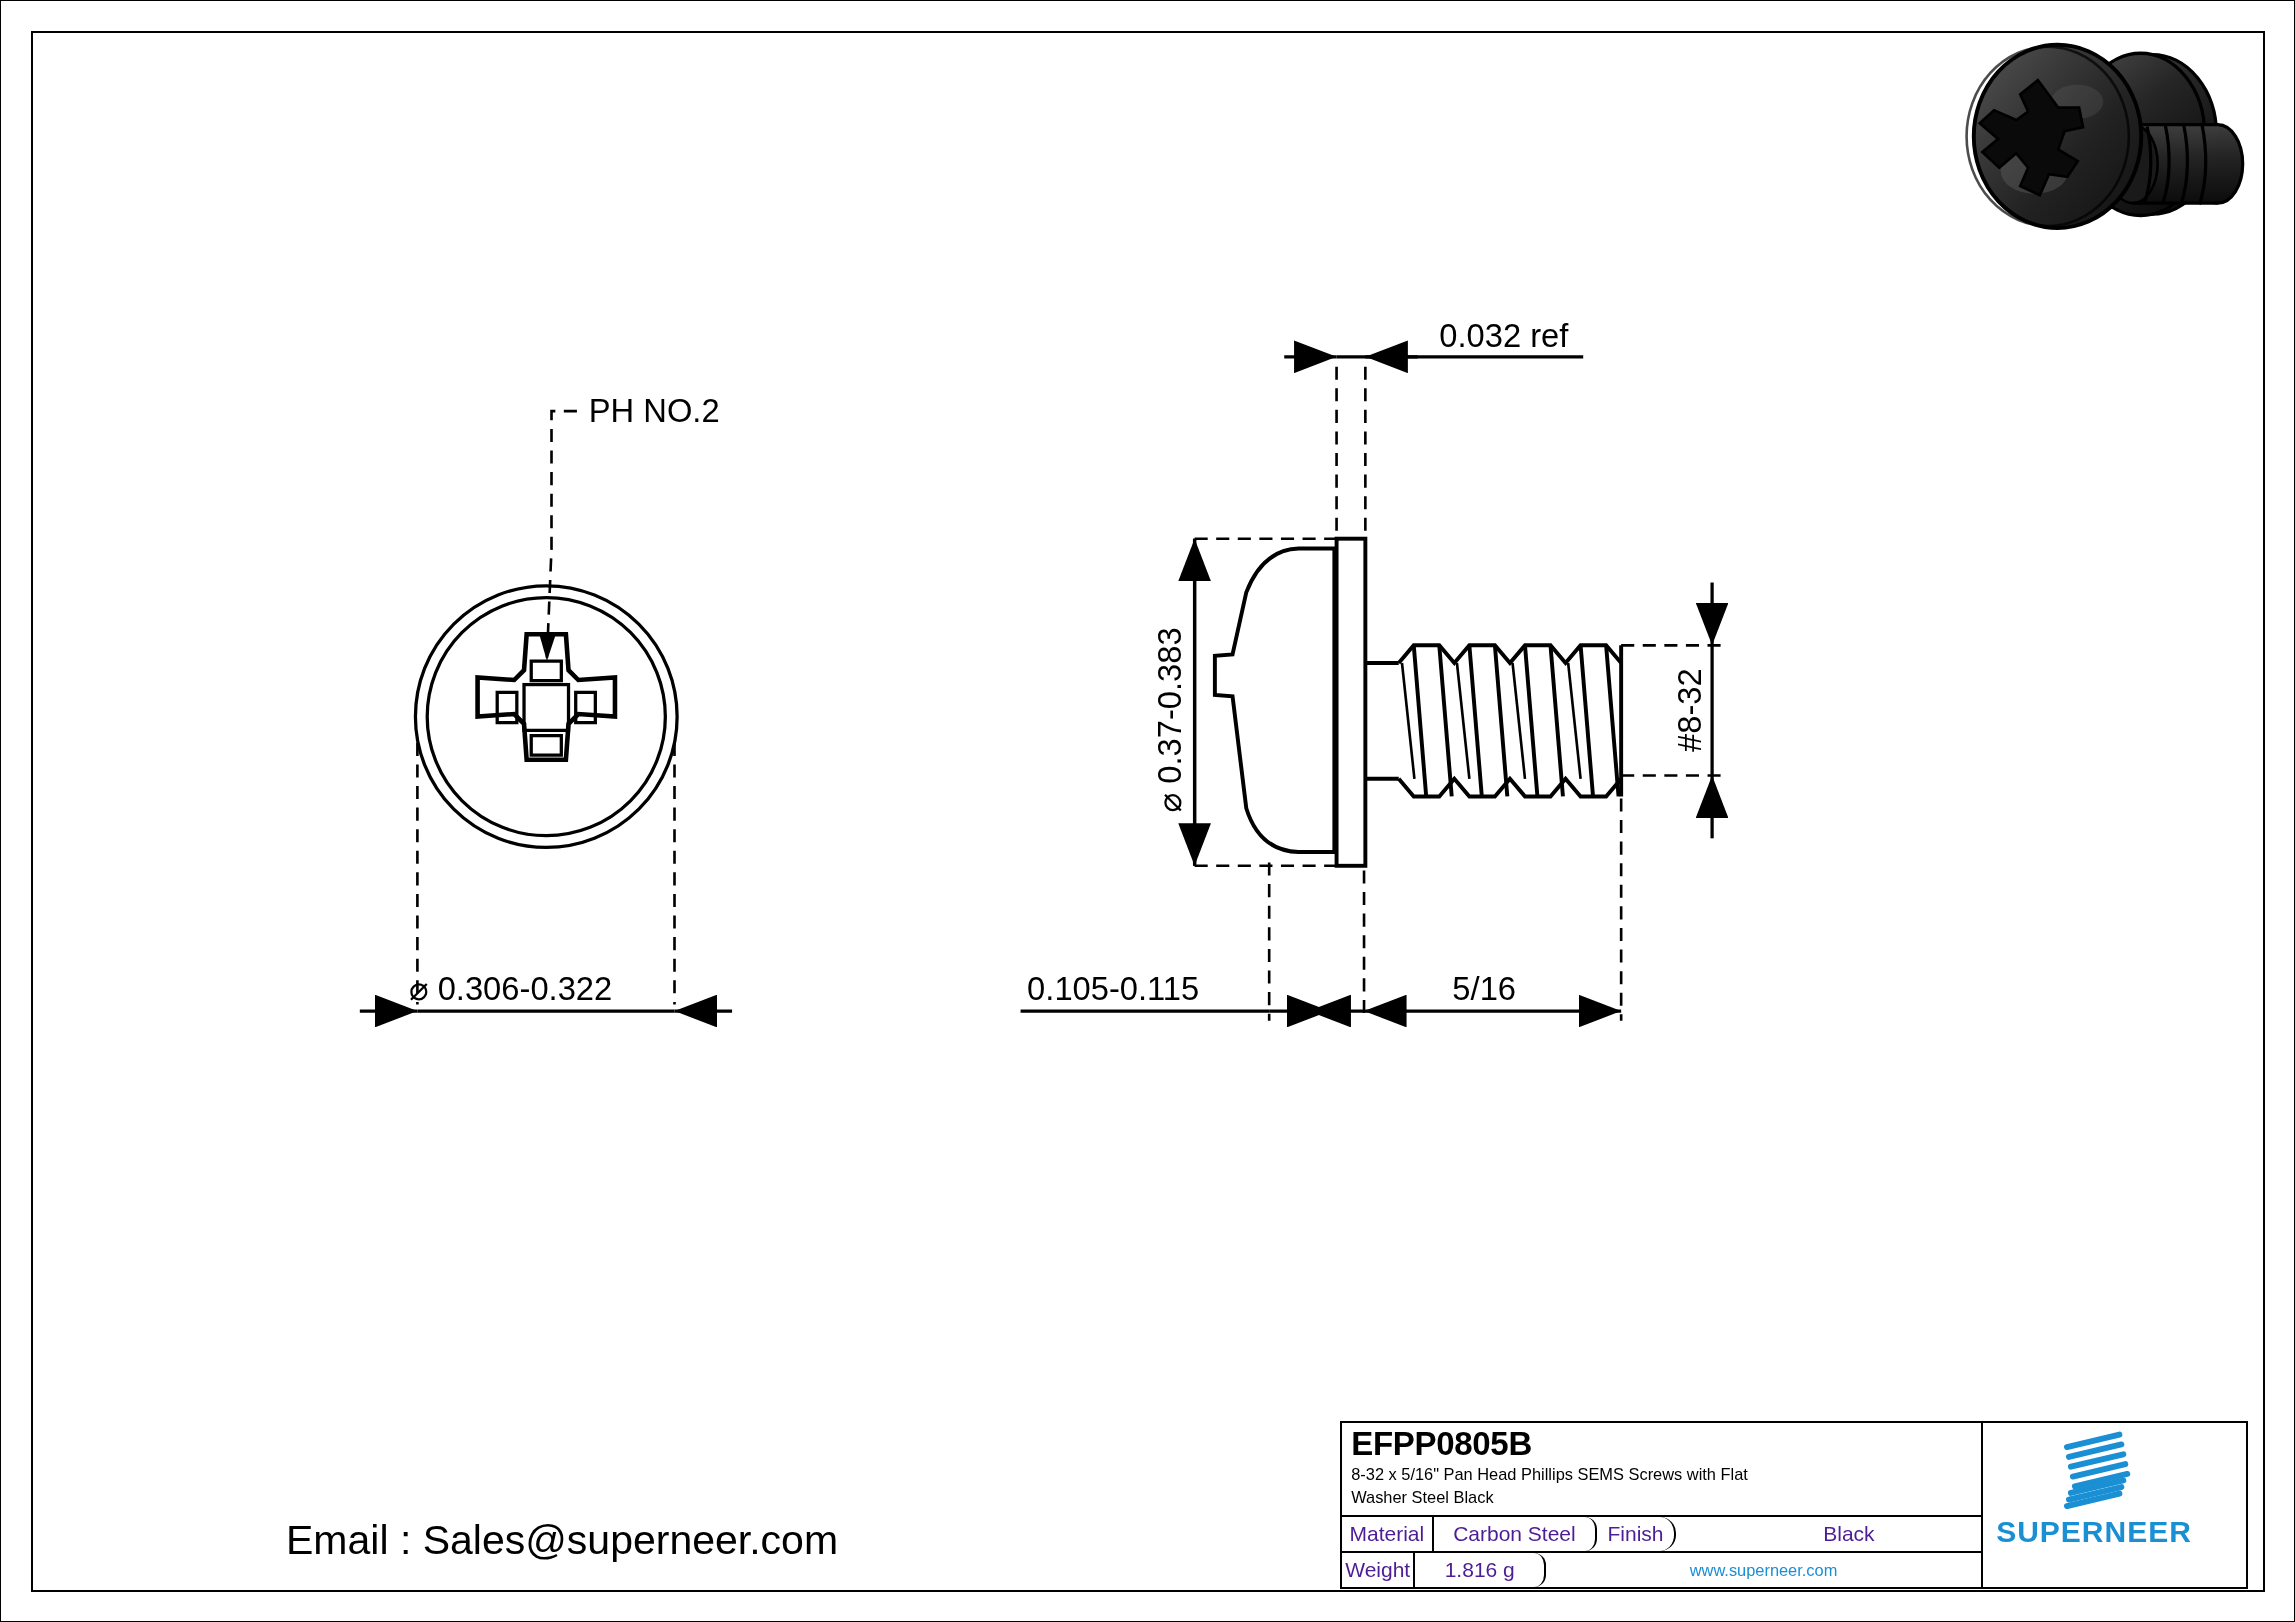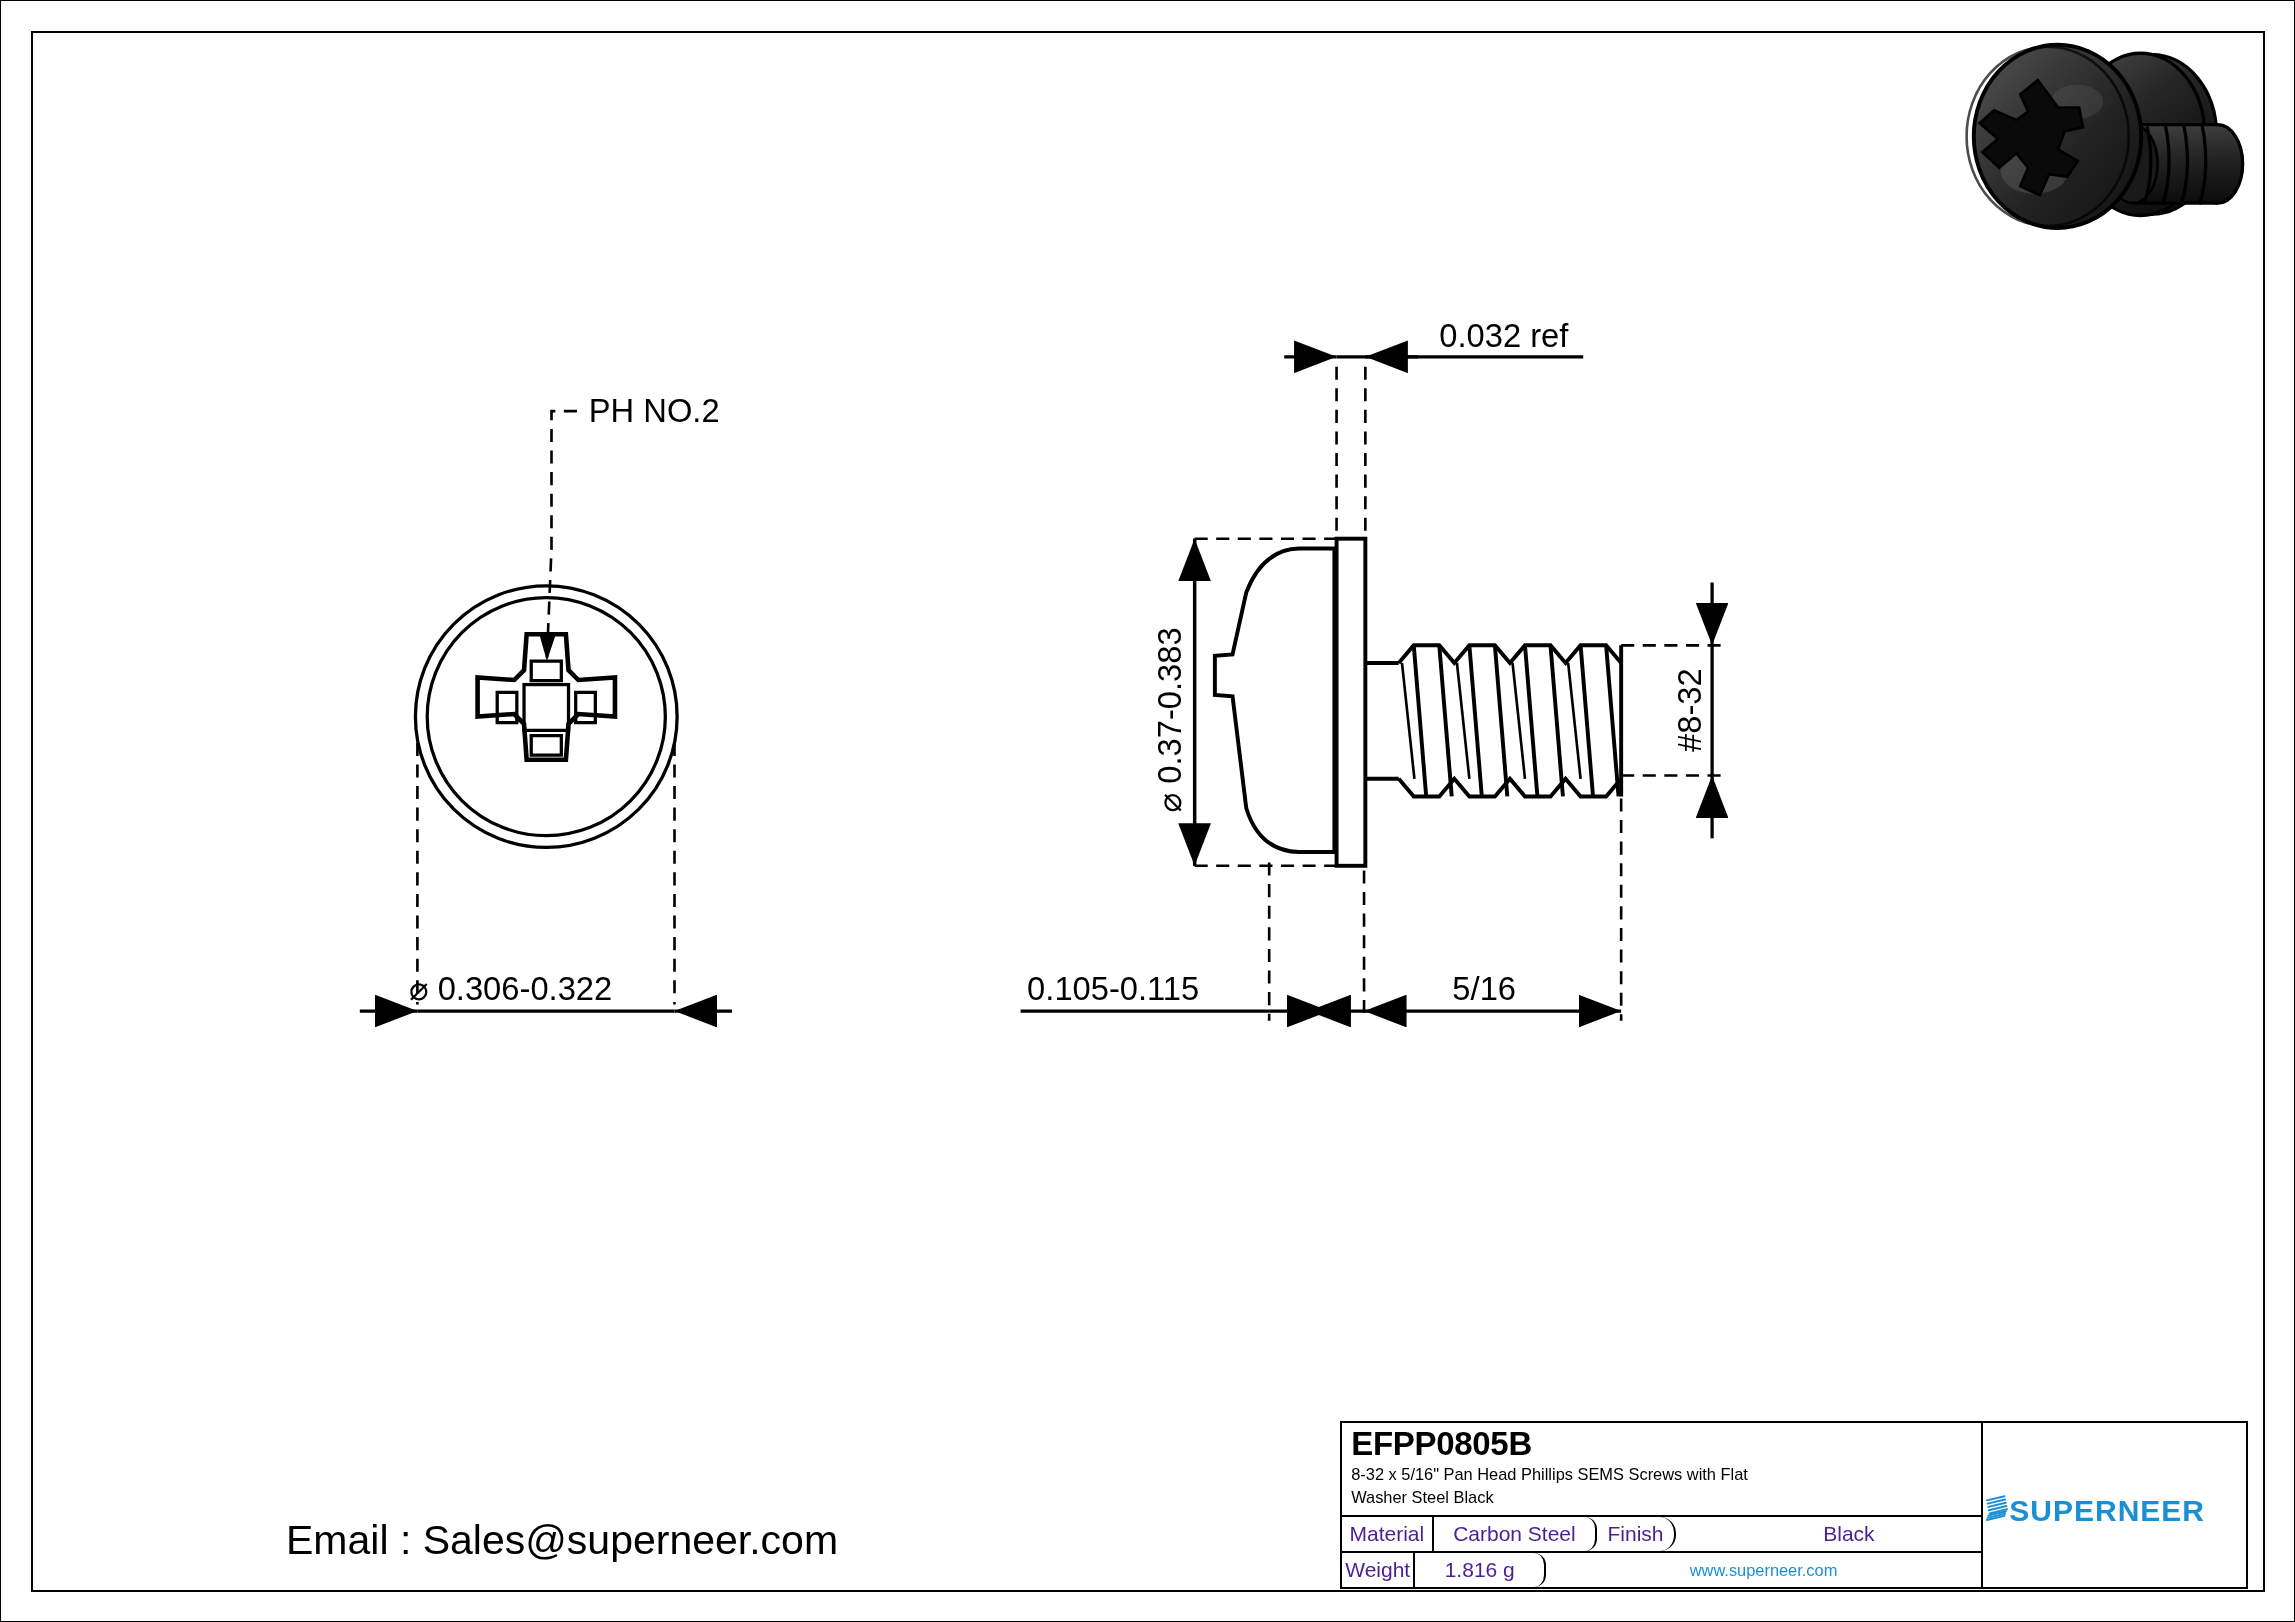--- a/index.html
+++ b/index.html
@@ -102,21 +102,21 @@
   }
   .tb-cell.last { border-right: none; }
   .c-label  { width: 92px; }
   .c-value  { width: 164px; border-radius: 12px; }
   .c-flabel { width: 79px; border-radius: 16px; }
   .c-fvalue { width: 306px; padding-left: 41px; }
   .c-web    { width: 548px; color: #1a8fd4; font-size: 16.4px; }
   .tb-right {
     width: 222px;
     display: flex;
-    flex-direction: row;
+    flex-direction: column;
     align-items: center;
     justify-content: flex-start;
     box-sizing: border-box;
     padding-top: 6.5px;
   }
   .logo-mark { width: 79px; height: 80px; }
   .logo-word {
     margin-top: 5.2px;
     font-size: 30px;
     font-weight: bold;

